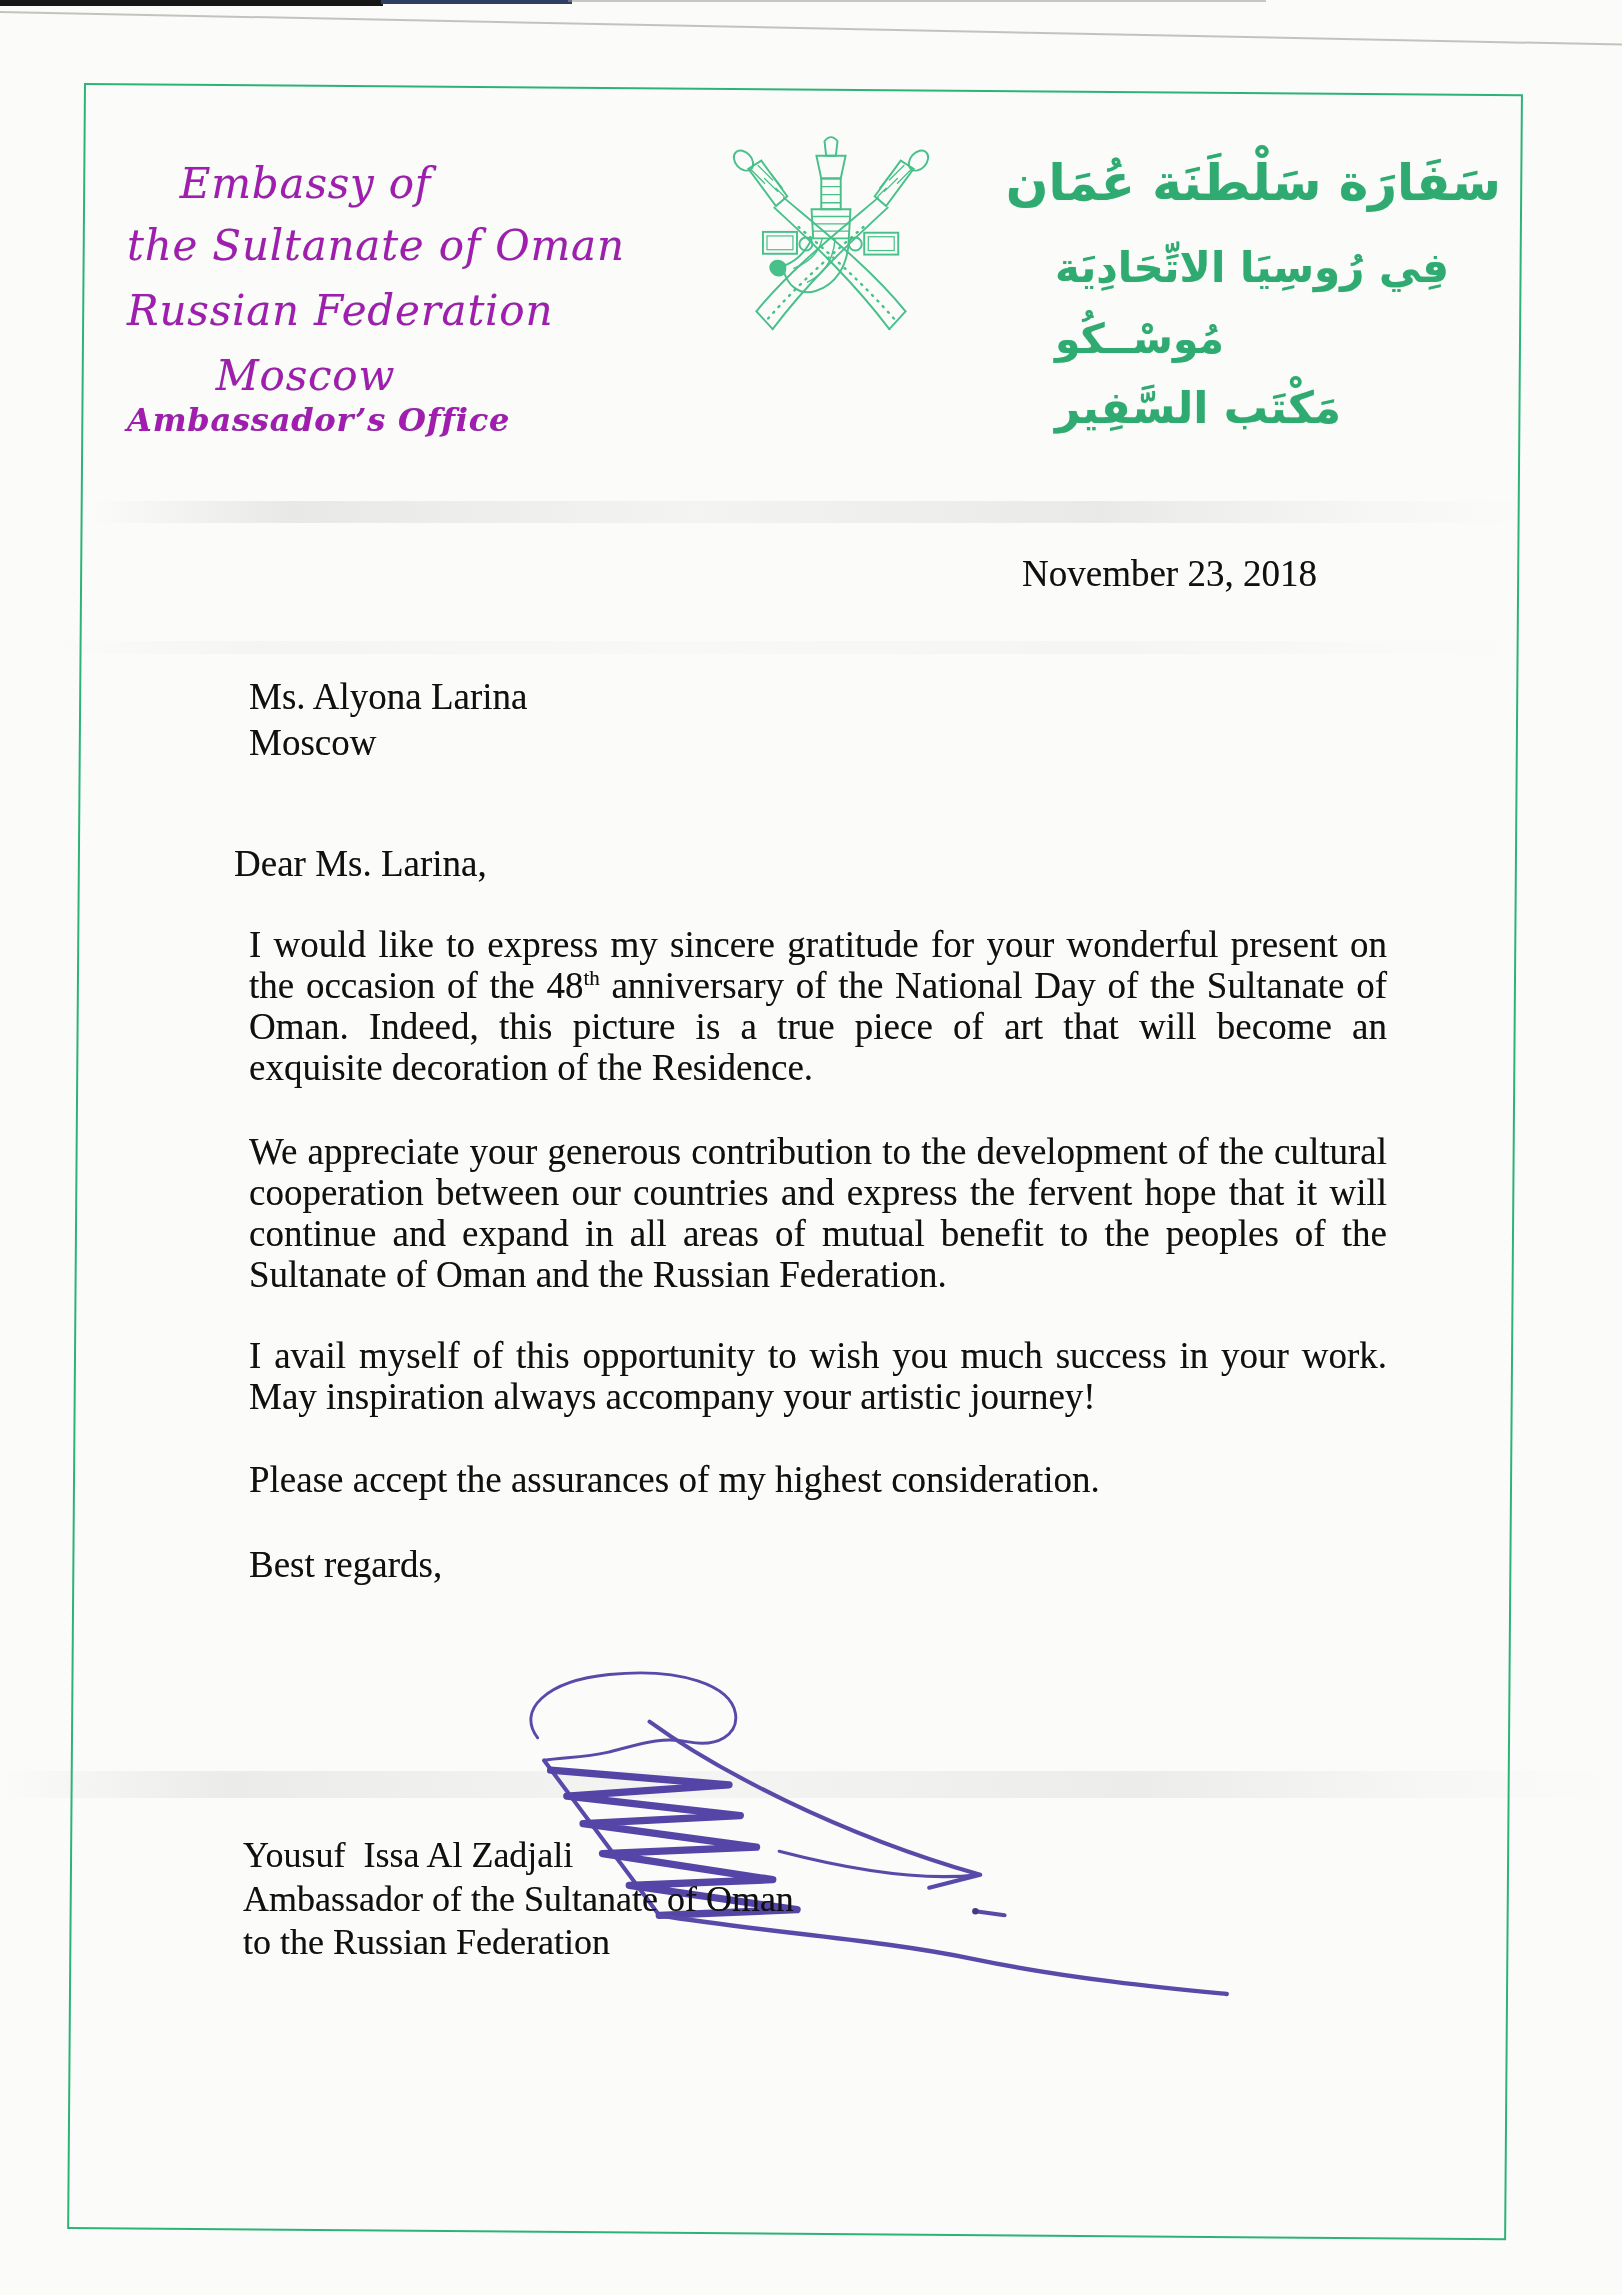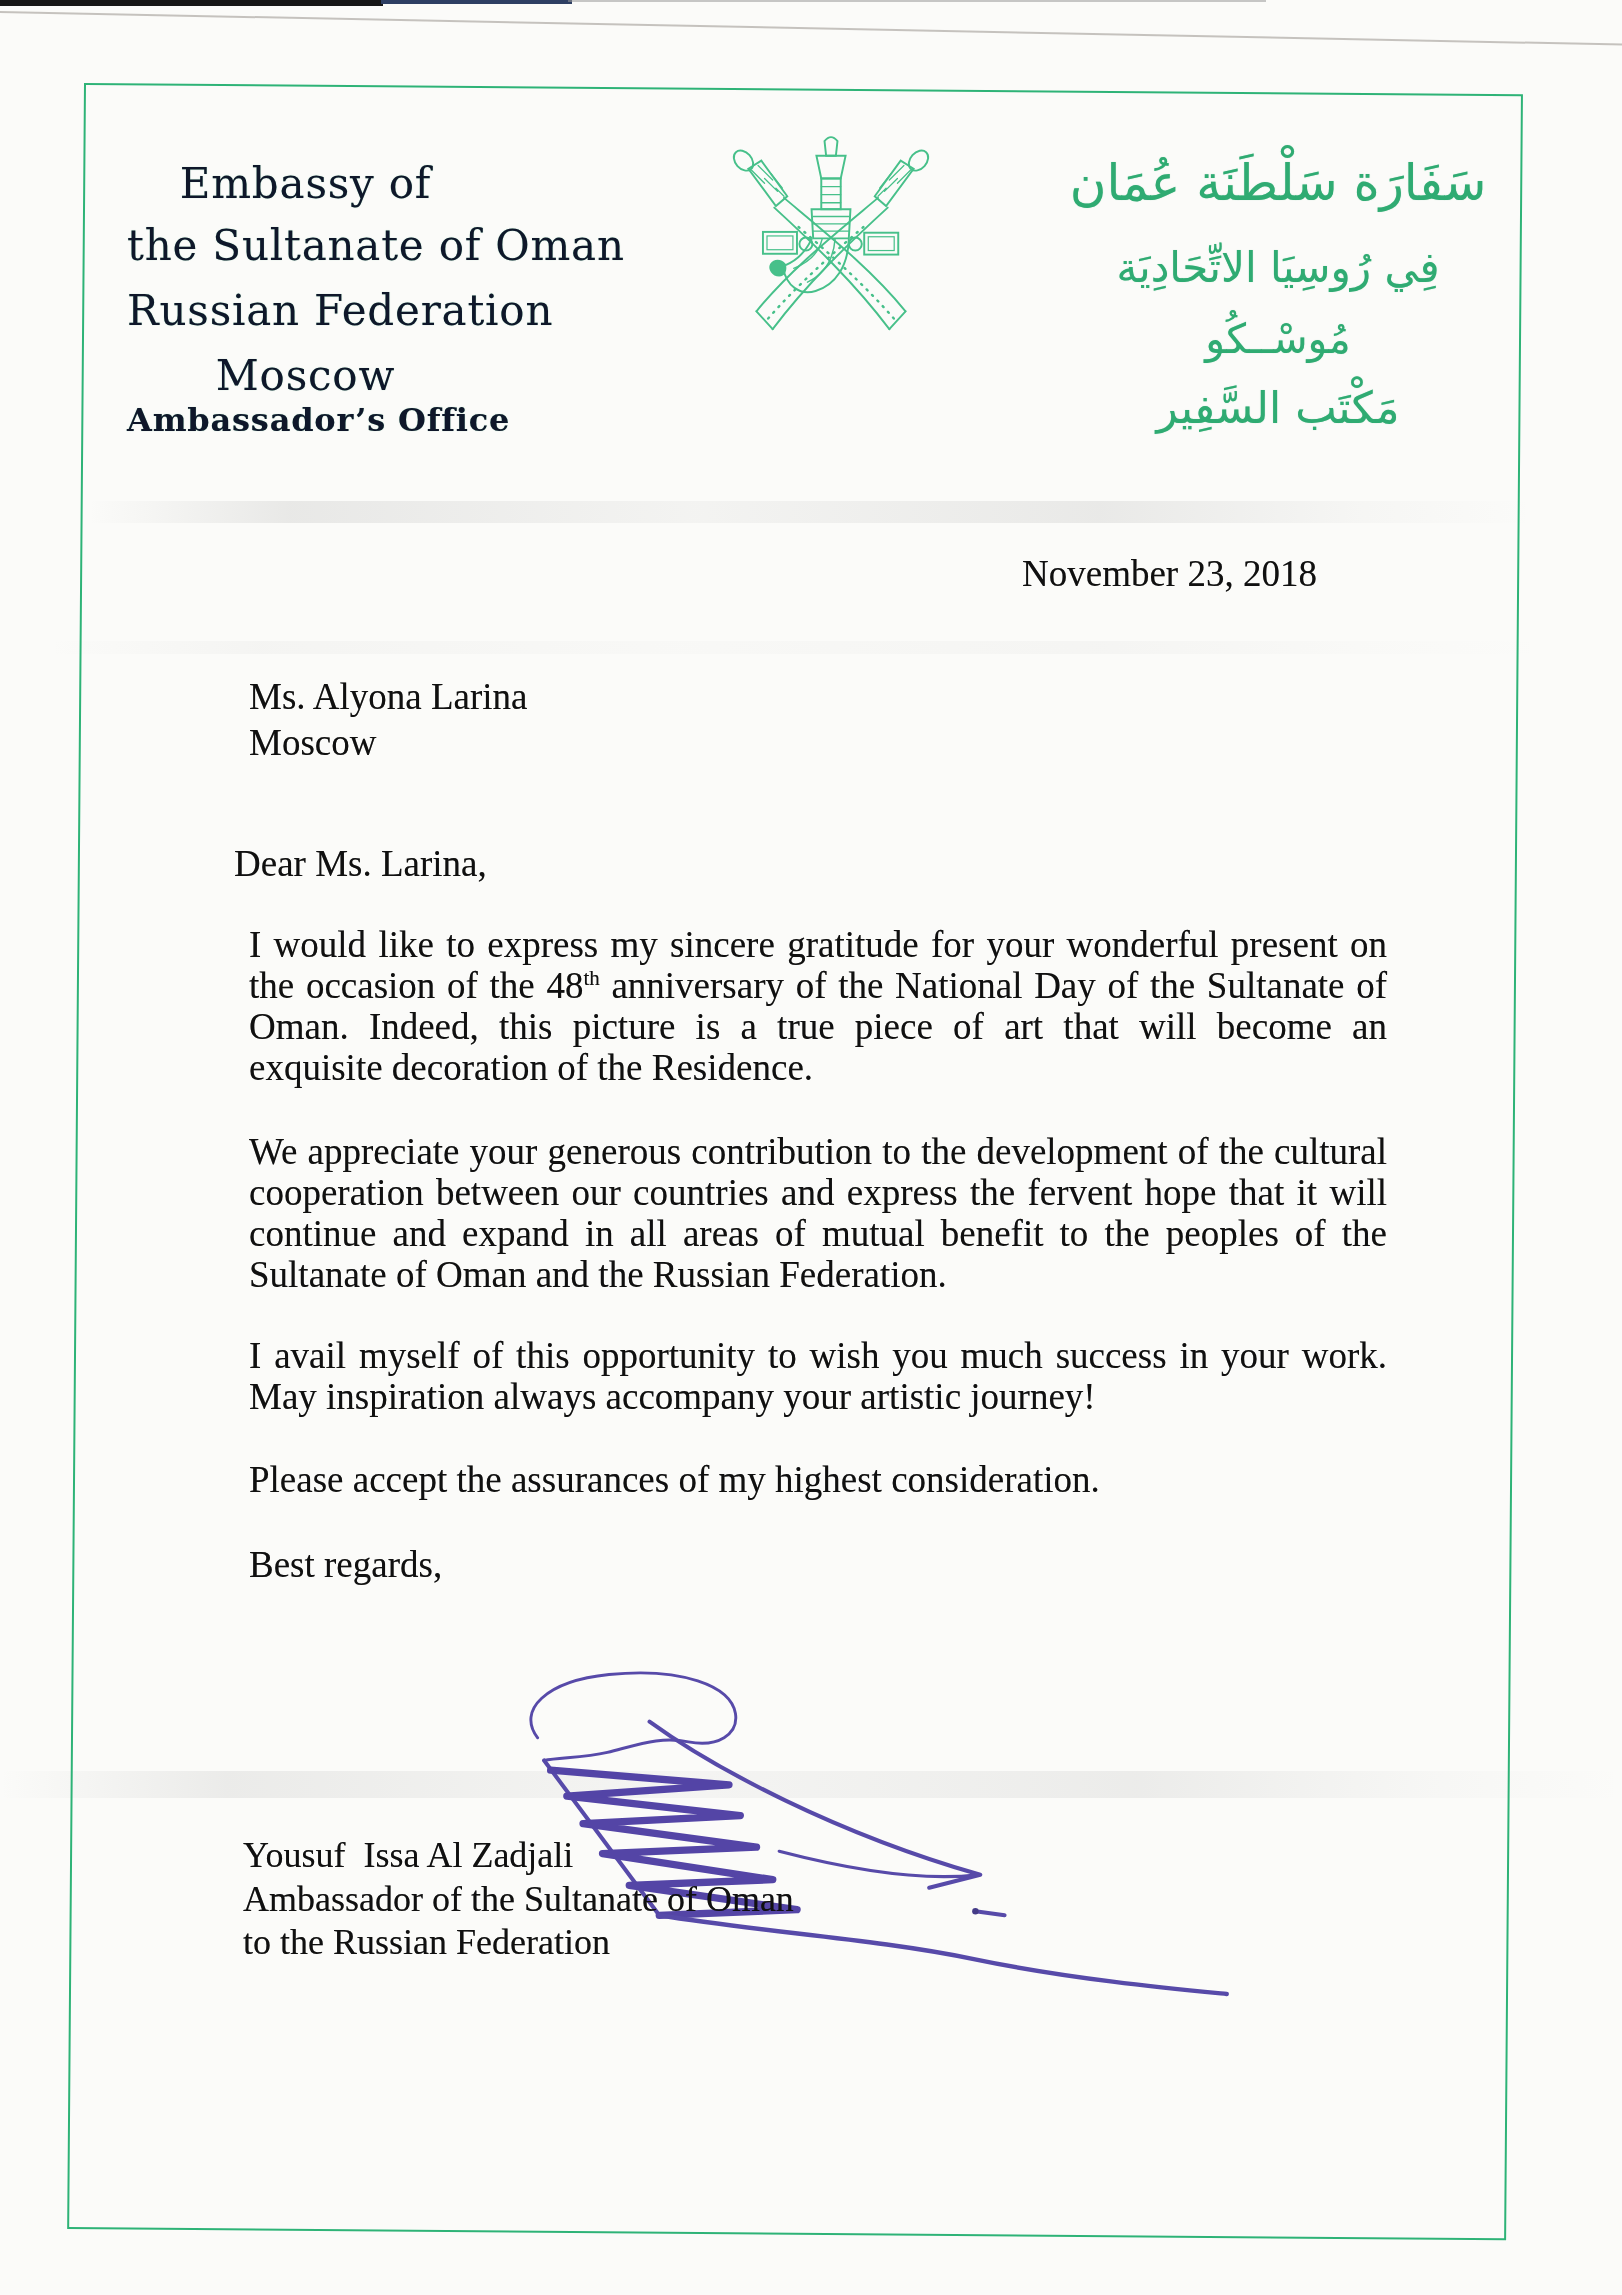--- a/index.html
+++ b/index.html
@@ -28,35 +28,35 @@
   .frame{
     left:84px;top:83px;width:1435px;height:2142px;
     border:2.4px solid #2eb377;
     transform:rotate(0.45deg);transform-origin:top left;
   }
 
   
   .script-line{
     left:127px;width:357px;text-align:center;
     font-family:"DejaVu Serif","Liberation Serif",serif;
-    color:#0f172a;letter-spacing:0.8px;
+    font-style:italic;color:#a21caf;letter-spacing:0.8px;
     text-shadow:0 0 0.8px rgba(47,171,114,.55);
     white-space:nowrap;
   }
   .script-1{top:159px;font-size:42px;}
   .script-2{top:221px;font-size:42px;}
   .script-3{top:286px;font-size:42px;}
   .script-4{top:351px;font-size:42px;}
   .script-5{top:401px;font-size:32px;font-weight:bold;}
 
   
   .arabic-line{
-    left:1055px;width:446px;text-align:center;direction:rtl;
+    left:1055px;width:446px;text-align:left;direction:rtl;
     font-family:"DejaVu Sans","Liberation Sans",sans-serif;
-    font-weight:normal;color:#2fab72;
+    font-weight:bold;color:#2fab72;
     text-shadow:0 0 0.8px rgba(47,171,114,.5);
     white-space:nowrap;
   }
   .arabic-1{top:154px;font-size:50px;}
   .arabic-2{top:243px;font-size:42px;}
   .arabic-3{top:315px;font-size:41px;letter-spacing:1.6px;}
   .arabic-4{top:382px;font-size:44px;}
 
   
   .date-line{left:1022px;top:552px;font-size:37px;white-space:nowrap;

